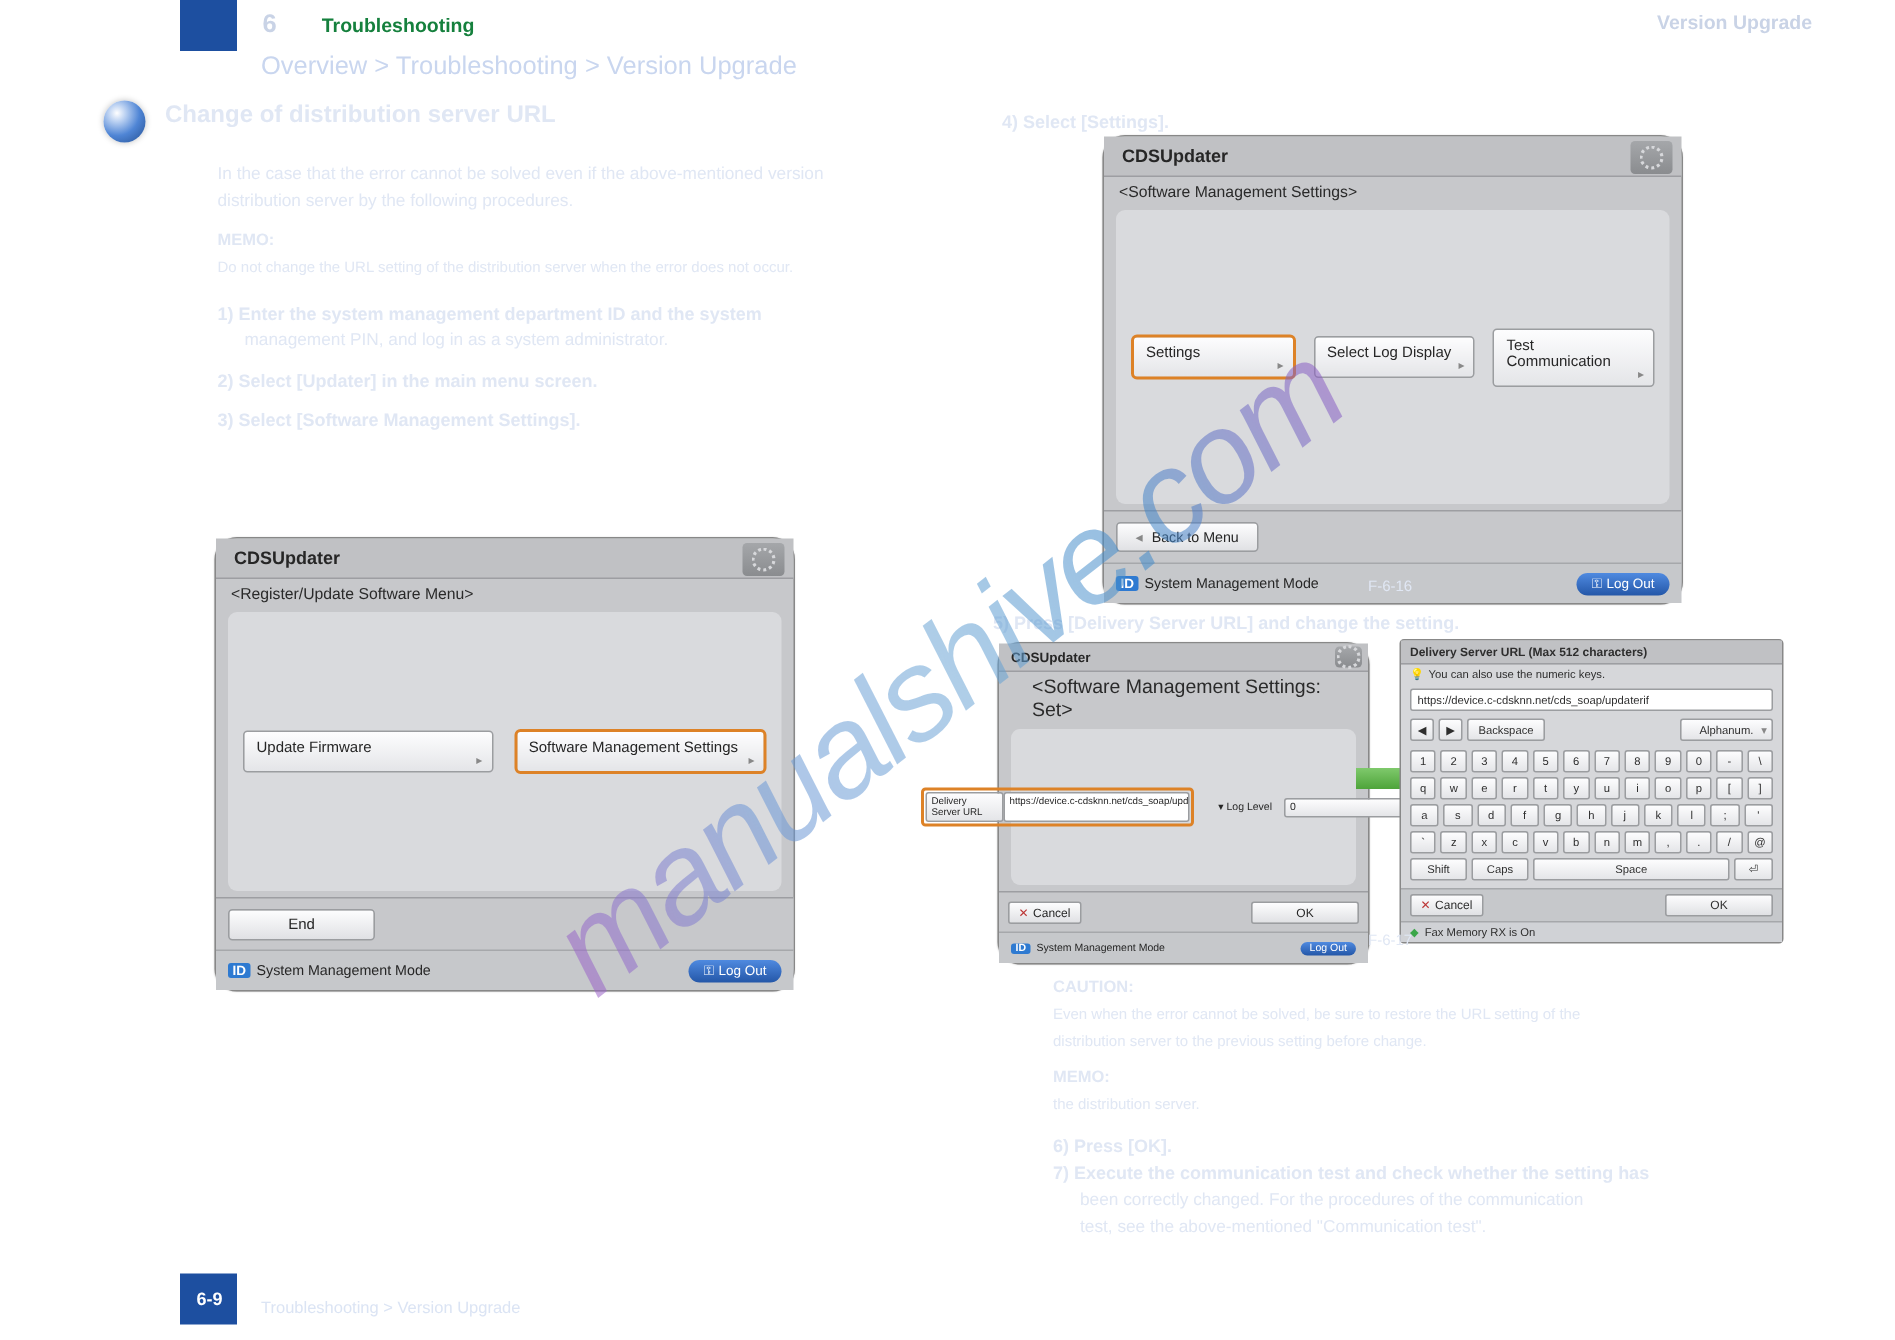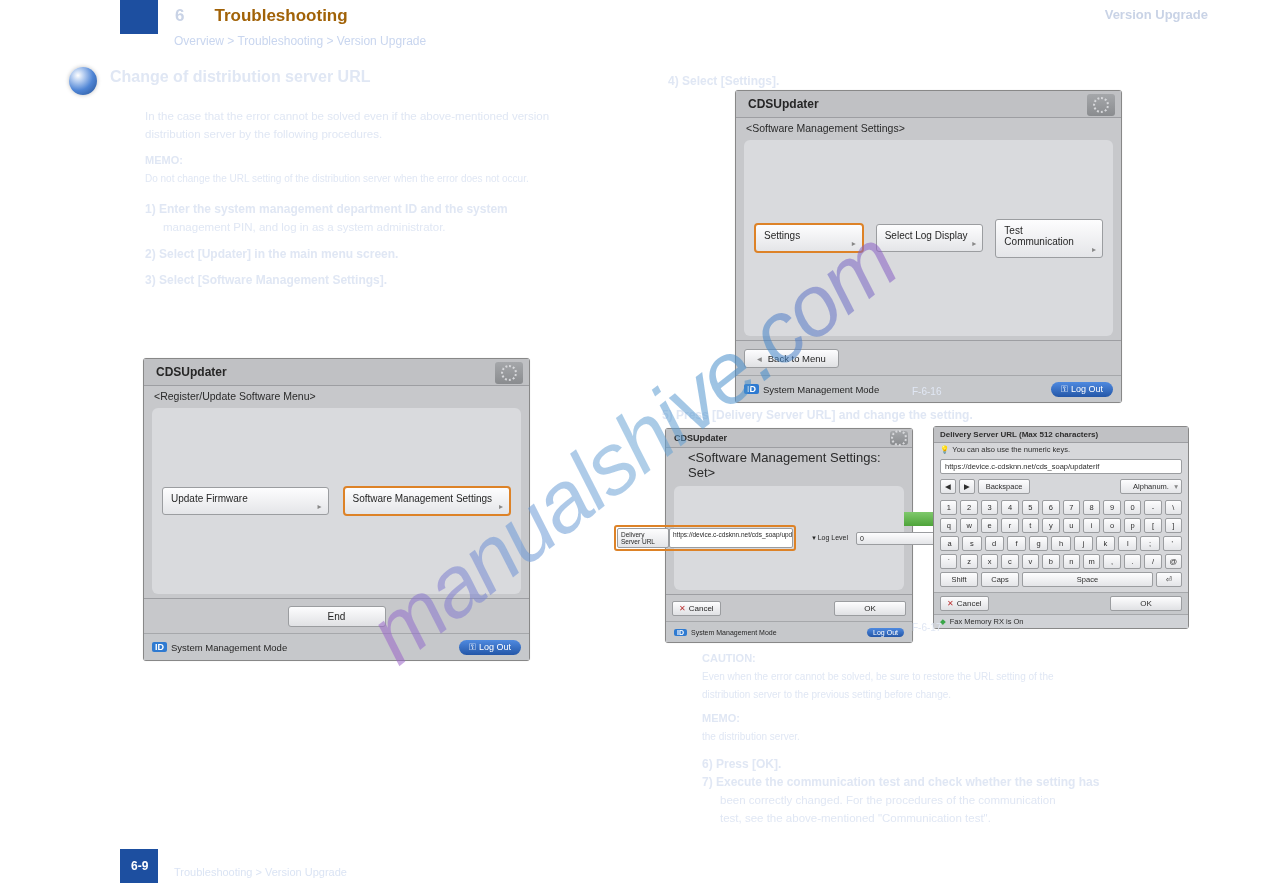--- a/index.html
+++ b/index.html
@@ -13,54 +13,54 @@
   }
   html,body{margin:0;padding:0;font-family:Arial,Helvetica,sans-serif;color:var(--text);background:#fff;font-size:12px;}
   .page{position:relative;width:1263px;height:893px;margin:0 auto;}
   
   .watermark{position:absolute;left:50%;top:50%;transform:translate(-50%,-50%) rotate(-38deg);font-size:86px;font-style:italic;letter-spacing:-2px;background:linear-gradient(90deg,#9d63c8,#6c97d6,#6ea7d6,#3f89c9,#8d5ec4);-webkit-background-clip:text;background-clip:text;color:transparent;opacity:.55;font-weight:400;pointer-events:none;z-index:5;}
 
   
   .hdr{position:absolute;left:0;right:0;top:0;padding:6px 40px 4px 120px;display:flex;align-items:center;gap:30px;}
   .hdr .sq{position:absolute;left:120px;top:0;width:38px;height:34px;background:var(--blue-dark);}
   .hdr-num{margin-left:55px;font-size:17px;font-weight:bold;color:#c9d3e6;}
-  .hdr-title{font-size:17px;font-weight:bold;color:#a16207;}
+  .hdr-title{font-size:13px;font-weight:bold;color:#15803d;}
   .hdr-right{position:absolute;right:55px;top:7px;color:#c9d3e6;font-size:13px;font-weight:bold;}
 
-  .breadcrumb{position:absolute;left:174px;top:34px;color:#c9d6ef;font-size:12px;}
+  .breadcrumb{position:absolute;left:174px;top:34px;color:#c9d6ef;font-size:17px;}
 
   
   .sphere{position:absolute;left:69px;top:67px;width:28px;height:28px;border-radius:50%;background:radial-gradient(circle at 32% 30%,#fff 0,#b8cff1 22%,#4f85d5 55%,#234e90 100%);box-shadow:0 0 4px rgba(0,0,0,.25);}
 
   .section-title{position:absolute;left:110px;top:68px;font-size:16px;font-weight:bold;color:#e0e7f4;}
 
   
   .col-l{position:absolute;left:145px;top:108px;width:460px;color:#e0e7f4;font-size:11.5px;line-height:1.55;}
   .col-r{position:absolute;left:670px;top:642px;width:480px;color:#e0e7f4;font-size:11.5px;line-height:1.55;margin-left:32px;}
   .memo-head{color:#e0e7f4;font-size:11px;font-weight:bold;margin-top:8px;}
   .memo-line{color:#e0e7f4;font-size:10px;margin-top:2px;}
   .step-num{color:#e0e7f4;font-weight:bold;font-size:12px;}
 
   
   .footer{position:absolute;left:0;right:0;bottom:10px;}
   .footer .sq2{position:absolute;left:120px;bottom:0;width:38px;height:34px;background:var(--blue-dark);}
   .footer .pg{position:absolute;left:131px;bottom:10px;color:#fff;font-size:12px;font-weight:bold;}
   .footer .ch{position:absolute;left:174px;bottom:5px;color:#dbe4f4;font-size:11px;}
 
   
-  .screen{position:absolute;background:var(--gray-bg);border:1px solid #888;border-radius:3px;font-size:10.5px;color:#262626;box-shadow:0 0 1px rgba(0,0,0,.2);}
+  .screen{position:absolute;background:var(--gray-bg);border:1px solid #888;border-radius:15px;font-size:10.5px;color:#262626;box-shadow:0 0 1px rgba(0,0,0,.2);}
   .scr-title{background:#c0c1c4;padding:6px 12px;border-bottom:1px solid #9d9ea2;font-weight:bold;font-size:12px;}
   .gear-btn{position:absolute;right:6px;top:3px;width:28px;height:22px;border-radius:3px;background:linear-gradient(#a5a7aa,#8a8c8f);display:flex;align-items:center;justify-content:center;color:#d7d8db;}
   .gear-btn:before{content:'';width:12px;height:12px;border-radius:50%;border:2px dotted #d7d8db;}
   .scr-sub{padding:4px 10px 2px;font-size:10.5px;color:#2a2a2a;}
   .scr-body{background:#d9dadd;margin:4px 8px;border-radius:6px;padding:18px 10px;height:var(--bodyh,170px);display:flex;flex-direction:row;align-items:center;justify-content:center;gap:14px;}
   .opt-btn{width:160px;background:linear-gradient(#fdfdfe,#e4e5e8);border:1px solid #9b9da0;border-radius:3px;padding:5px 8px 10px 8px;font-size:10px;position:relative;text-align:left;cursor:pointer;}
   .opt-btn .chev{position:absolute;right:6px;bottom:3px;font-size:8px;color:#888;}
   .opt-hl{border:2px solid var(--orange);border-radius:4px;}
-  .scr-foot{background:var(--gray-bg);border-top:1px solid #9d9ea2;display:flex;align-items:center;justify-content:center;padding:4px 8px;height:26px;}
+  .scr-foot{background:var(--gray-bg);border-top:1px solid #9d9ea2;display:flex;align-items:center;justify-content:flex-start;padding:4px 8px;height:26px;}
   .mode-foot{background:#c6c8cb;border-top:1px solid #a6a8ab;display:flex;align-items:center;padding:3px 8px;height:20px;font-size:9.5px;}
   .mode-foot .id{background:#2e7ad1;color:#fff;border-radius:2px;padding:0 3px;font-weight:bold;margin-right:4px;font-size:9px;}
   .logout{margin-left:auto;background:linear-gradient(#4f8ae0,#2457a8);color:#fff;border-radius:10px;padding:2px 10px;font-size:9px;cursor:pointer;display:flex;align-items:center;gap:3px;}
   .end-btn{width:96px;background:linear-gradient(#fdfdfe,#e0e1e4);border:1px solid #9b9da0;border-radius:3px;padding:4px 0;text-align:center;font-size:10px;cursor:pointer;}
   .back-btn{display:flex;align-items:center;gap:6px;background:linear-gradient(#fdfdfe,#e0e1e4);border:1px solid #9b9da0;border-radius:3px;padding:3px 12px;font-size:9.5px;cursor:pointer;}
 
   
   .sm{font-size:8px;}
   .sm .scr-title{font-size:9px;padding:4px 8px;}
   .sm .scr-sub{font-size:13px;padding:2px 22px;}

